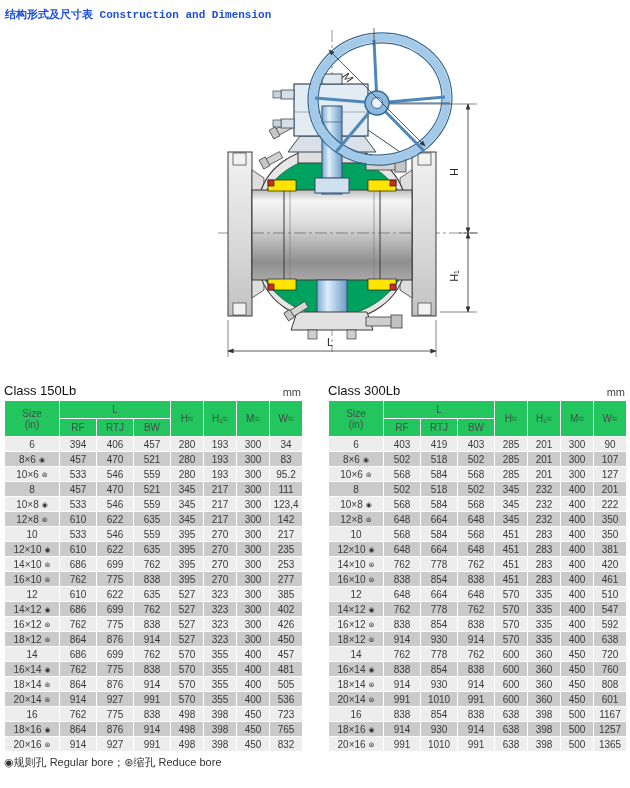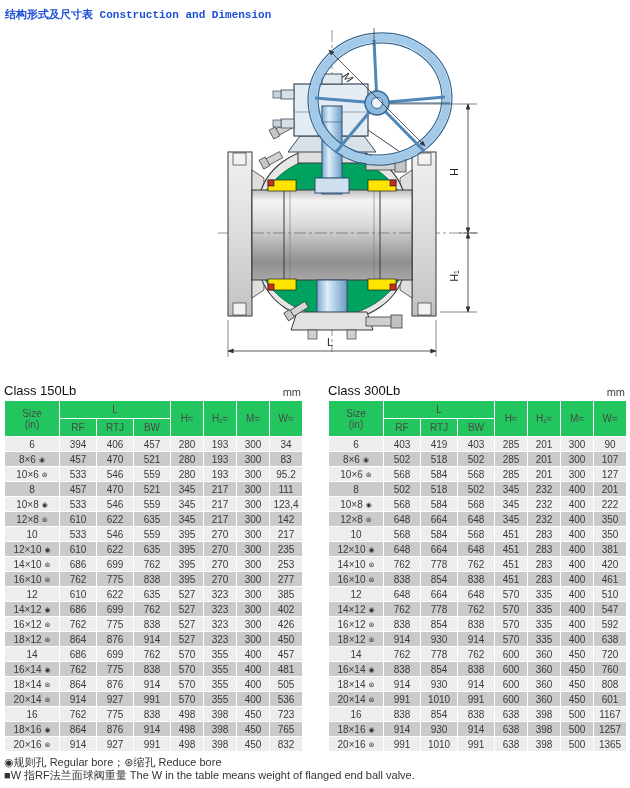--- a/index.html
+++ b/index.html
@@ -682,16 +682,15 @@
             <td>398</td>
             <td>500</td>
             <td>1365</td>
           </tr>
         </tbody>
     </table>
   </div>
 
   <div class="notes">
     <div>◉规则孔 Regular bore；⊛缩孔 Reduce bore</div>
-    <div>■W 指RF法兰面球阀重量 The W in the table means weight of flanged end ball valve.</div>
   </div>
 
 </div>
 
 </body></html>

